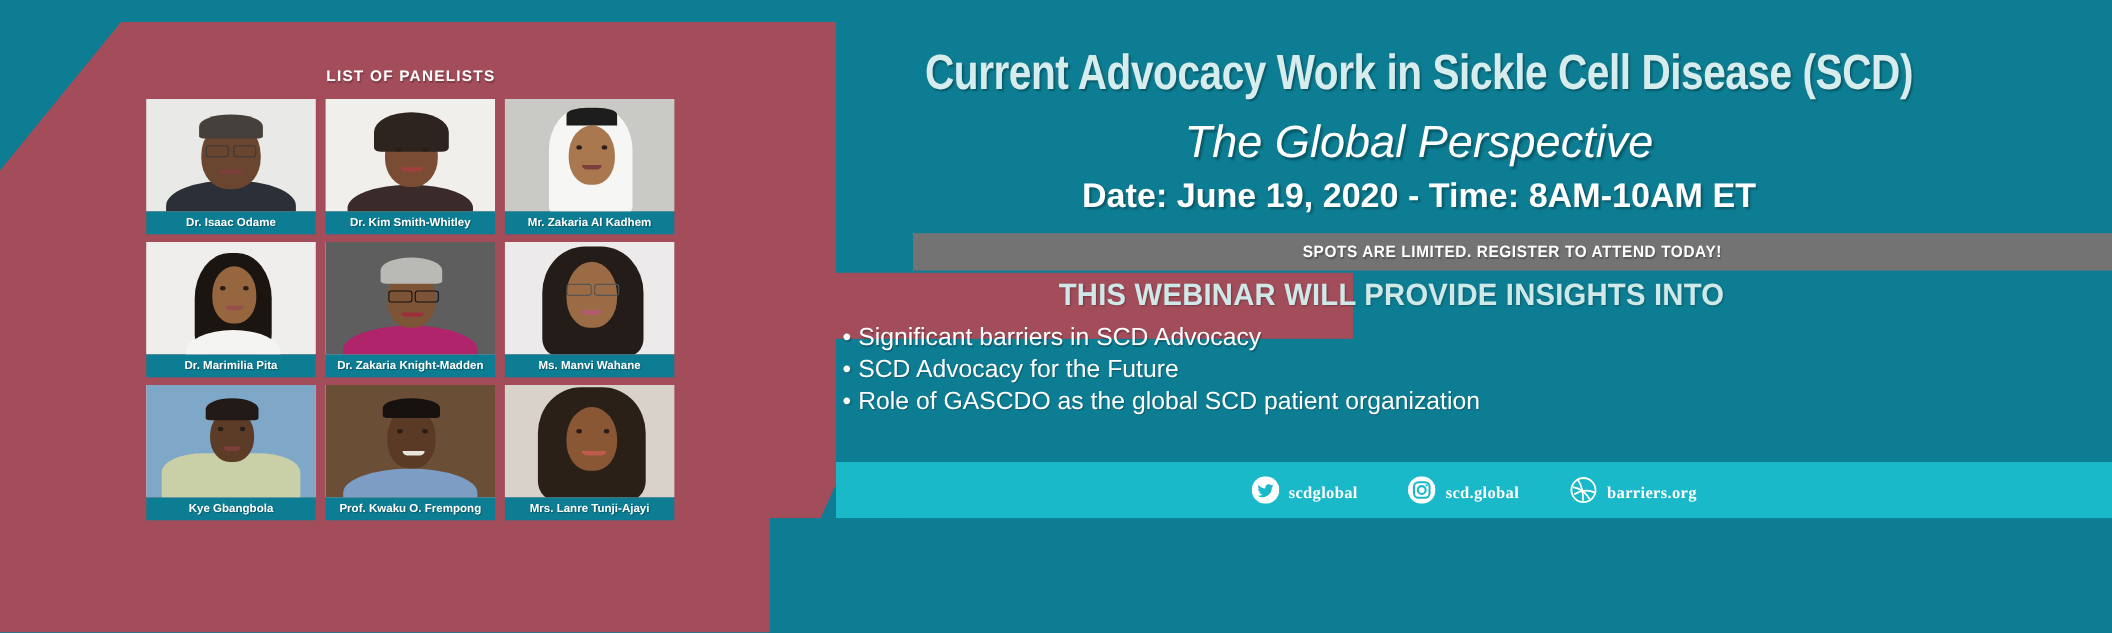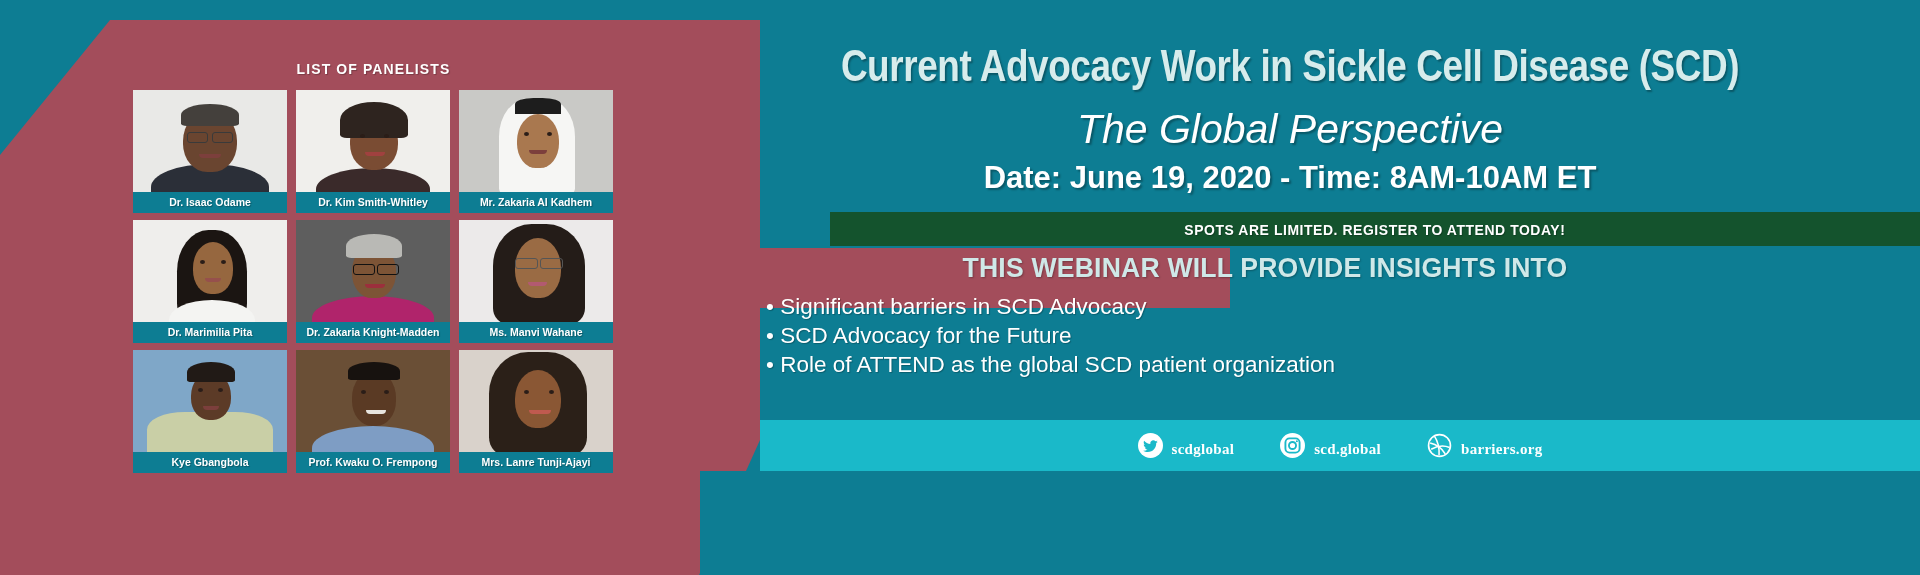--- a/index.html
+++ b/index.html
@@ -109,21 +109,21 @@
     position:absolute;top:140px;left:0;width:1260px;
     text-align:center;
     color:#ffffff;
     font-size:31px;
     font-weight:bold;
     text-shadow:2px 2px 2px rgba(0,0,0,.30);
     white-space:nowrap;
   }
   #spots-bar{
     position:absolute;top:192px;left:170px;width:1090px;height:34px;
-    background:#14532d;
+    background:#737373;
     display:flex;align-items:center;justify-content:center;
   }
   #spots-text{
     color:#ffffff;font-weight:bold;font-size:15px;letter-spacing:.6px;
     transform:scaleX(.93);
     text-shadow:1px 1px 1px rgba(0,0,0,.25);
     white-space:nowrap;
   }
   #insights-heading{
     position:absolute;top:232px;left:0;width:1210px;
@@ -312,21 +312,21 @@
 
     <div id="spots-bar">
       <span id="spots-text">SPOTS ARE LIMITED. REGISTER TO ATTEND TODAY!</span>
     </div>
 
     <div id="insights-heading">THIS WEBINAR WILL PROVIDE INSIGHTS INTO</div>
 
     <ul id="bullets">
       <li>Significant barriers in SCD Advocacy</li>
       <li>SCD Advocacy for the Future</li>
-      <li>Role of ATTEND as the global SCD patient organization</li>
+      <li>Role of GASCDO as the global SCD patient organization</li>
     </ul>
   </div>
 
   <div id="teal-corner-bl"></div>
 
   <div id="social-bar">
     <div class="social-item">
       <svg class="soc-ic" viewBox="0 0 24 24">
         <circle cx="12" cy="12" r="12" fill="#ffffff"></circle>
         <path fill="#1ab9c9" d="M19 8.3c-.5.2-1 .4-1.6.5.6-.4 1-.9 1.2-1.6-.5.3-1.1.6-1.8.7-.5-.6-1.3-.9-2.1-.9-1.6 0-2.9 1.3-2.9 2.9 0 .2 0 .5.1.7-2.4-.1-4.6-1.3-6-3.1-.3.4-.4.9-.4 1.5 0 1 .5 1.9 1.3 2.4-.5 0-.9-.1-1.3-.4 0 1.4 1 2.6 2.3 2.8-.2.1-.5.1-.8.1-.2 0-.4 0-.5-.1.4 1.1 1.4 2 2.7 2-1 .8-2.2 1.2-3.6 1.2h-.7c1.3.8 2.8 1.3 4.4 1.3 5.3 0 8.2-4.4 8.2-8.2v-.4c.6-.4 1.1-.9 1.5-1.4z"></path>

